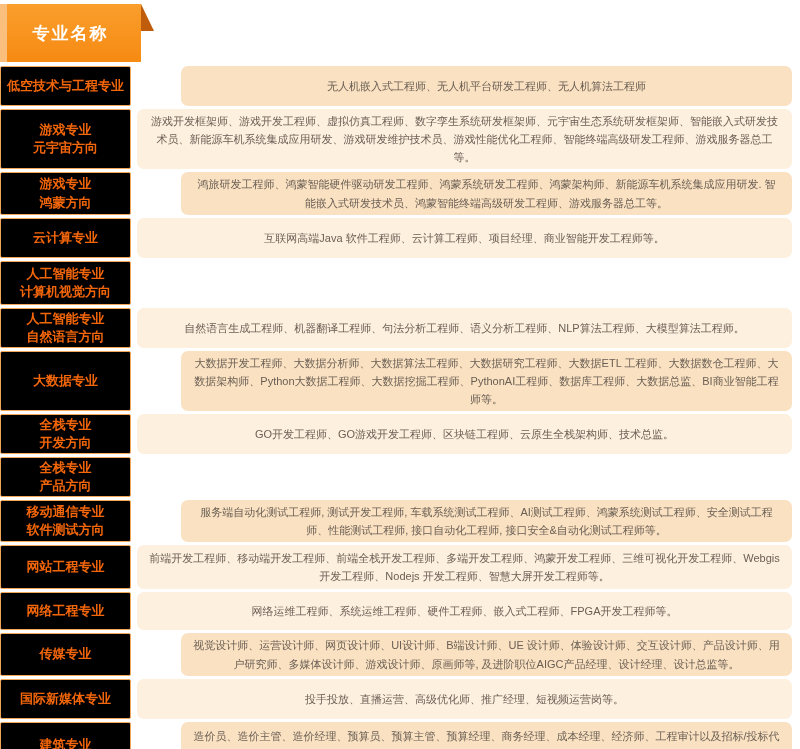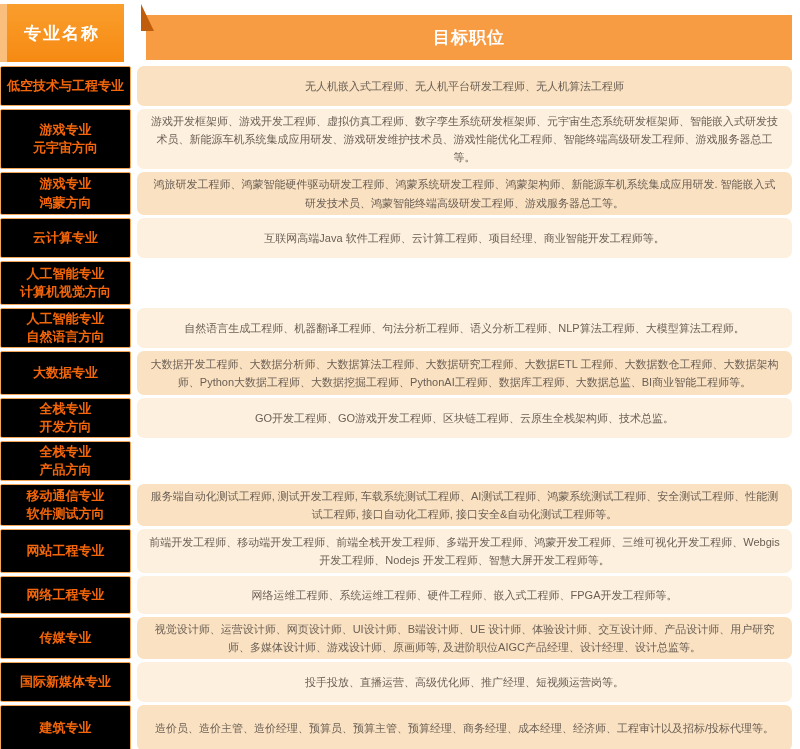--- a/index.html
+++ b/index.html
@@ -12,21 +12,21 @@
 
   
   .header-row{position:absolute;left:0;top:4px;width:792px;height:58px;}
   .head-bar{
     position:absolute;left:146px;top:11px;right:0;height:45px;
     background:var(--header-orange);
     display:flex;align-items:center;justify-content:center;
     color:#fff;font-weight:bold;font-size:17px;letter-spacing:1px;
   }
   .ribbon{
-    position:absolute;left:0;top:0;width:124px;height:58px;
+    position:absolute;left:0;top:0;width:141px;height:58px;
     background:linear-gradient(180deg,var(--ribbon-orange-light-top,#fa9e2d) 0%,var(--ribbon-orange) 100%);
     display:flex;align-items:center;justify-content:center;
     color:#fff;font-weight:bold;font-size:17px;letter-spacing:2px;
     z-index:3;
   }
   .ribbon::before{ 
     content:'';position:absolute;left:0;top:0;width:7px;height:100%;
     background:var(--ribbon-orange-light);
   }
   .ribbon-fold{
@@ -45,36 +45,33 @@
     display:flex;flex-direction:column;align-items:center;justify-content:center;
     color:var(--major-text);font-weight:bold;font-size:13px;line-height:1.4;
     text-align:center;
   }
   .cell-pos{
     flex:1;border-radius:7px;
     display:flex;align-items:center;justify-content:center;
     text-align:center;color:var(--body-text);
     font-size:11px;line-height:1.65;padding:3px 12px;box-sizing:border-box;
   }
-  .tone-peach{background:var(--row-peach);}
+  .tone-peach{background:var(--row-peach);margin-left:44px;}
   .tone-cream{background:var(--row-cream);}
   .r1{min-height:40px}.r2{min-height:46px}.r3{min-height:42px}.r4{min-height:40px}
   .r5{min-height:44px}.r6{min-height:40px}.r7{min-height:44px}.r8{min-height:40px}
   .r9{min-height:40px}.r10{min-height:44px}.r11{min-height:42px}.r12{min-height:38px}
   .r13{min-height:42px}.r14{min-height:40px}.r15{min-height:46px}
 </style>
 </head>
 <body>
 
 <div class="page">
 
   <div class="header-row">
-    <div class="head-bar">
-      <span>目标职位</span>
-    </div>
     <div class="ribbon">
       <span>专业名称</span>
     </div>
     <div class="ribbon-fold"></div>
   </div>
 
   <div class="rows">
 
     <div class="row r1">
       <div class="cell-major">

